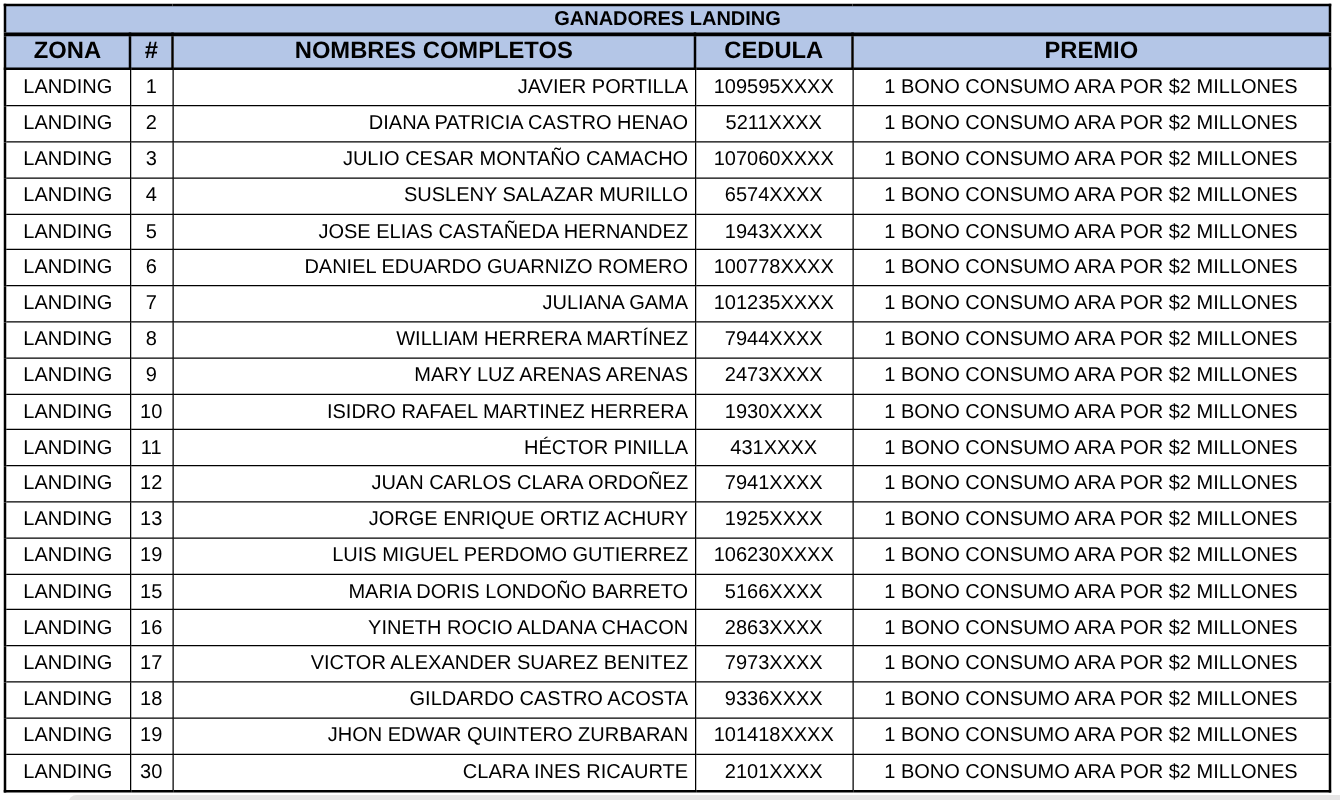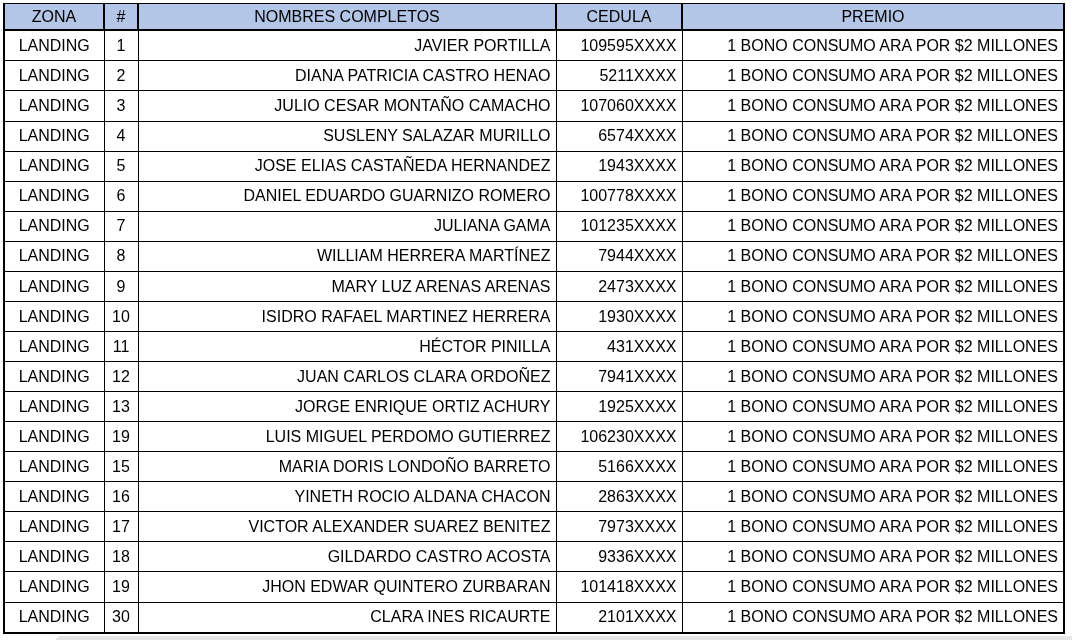--- a/index.html
+++ b/index.html
@@ -40,34 +40,34 @@
     background: #B4C6E7;
     font-weight: bold;
     text-align: center;
     height: 21px;
     border: 2px solid #000;
     border-bottom: 3px solid #000;
     font-size: 16px;
   }
   tr.header-row th {
     background: #B4C6E7;
-    font-weight: normal;
+    font-weight: bold;
     text-align: center;
     height: 25px;
     border-bottom: 2px solid #000;
     border-left-width: 2px;
     border-right-width: 2px;
-    font-size: 16px;
+    font-size: 19px;
   }
   tr.data-row td { background: #FFFFFF; }
   td.cell-zona   { text-align: center; margin-left: 25px; }
   td.cell-num    { text-align: center; }
   td.cell-nombre { text-align: right; white-space: pre; }
-  td.cell-cedula { text-align: right; }
-  td.cell-premio { text-align: right; }
+  td.cell-cedula { text-align: center; }
+  td.cell-premio { text-align: center; }
   tr.data-row td:first-child { border-left-width: 2px; }
   tr.data-row td:last-child  { border-right-width: 2px; }
   tr.data-row:last-child td  { border-bottom-width: 2px; }
 
   .bottom-strip {
     margin-left: 52px;
     margin-top: 2px;
     height: 6px;
     width: 1017px;
     background: #E6E5E5;
@@ -80,20 +80,23 @@
 <div class="sheet">
   <table class="winners">
     <colgroup>
       <col class="c-zona">
         <col class="c-num">
         <col class="c-nombre">
         <col class="c-cedula">
         <col class="c-premio">
     </colgroup>
     <thead>
+      <tr class="title-row">
+        <th colspan="5">GANADORES LANDING</th>
+      </tr>
       <tr class="header-row">
         <th>ZONA</th>
         <th>#</th>
         <th>NOMBRES COMPLETOS</th>
         <th>CEDULA</th>
         <th>PREMIO</th>
       </tr>
     </thead>
     <tbody id="rows-body">
         <tr class="data-row">

